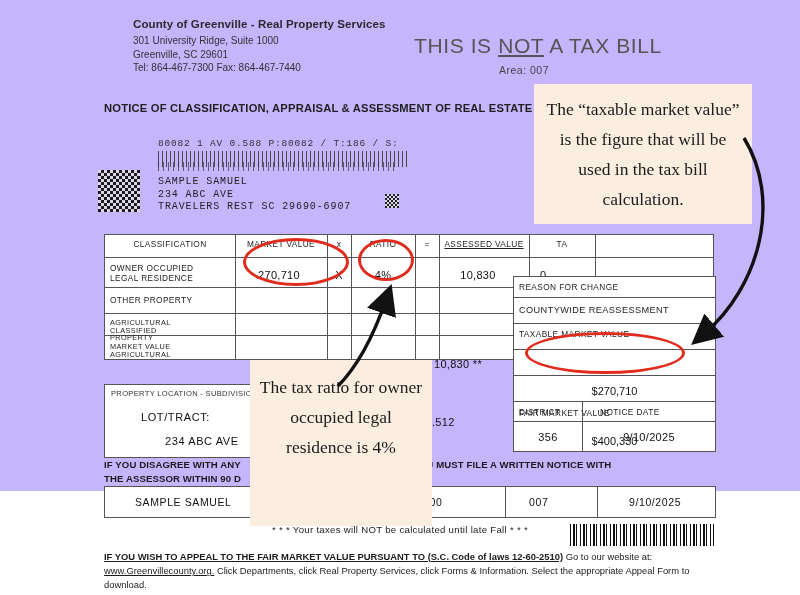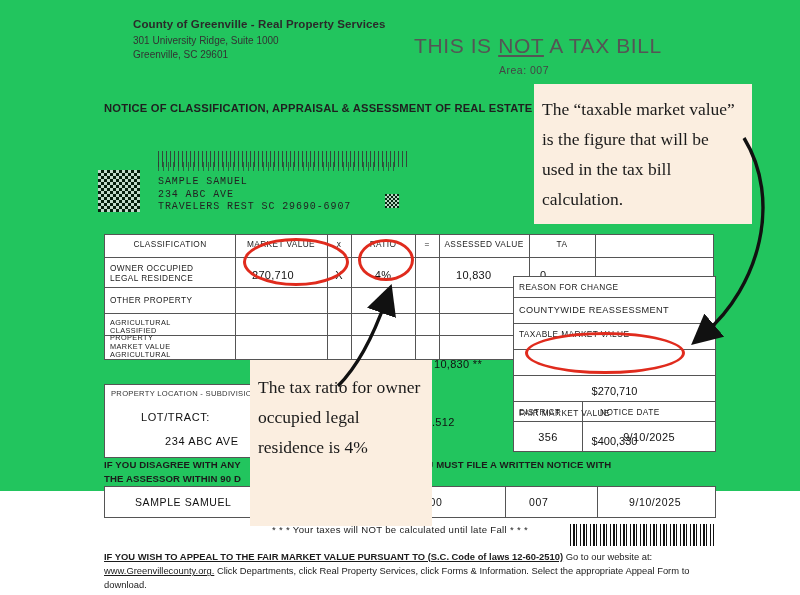--- a/index.html
+++ b/index.html
@@ -15,21 +15,21 @@
     width: 800px;
     height: 595px;
     background: #ffffff;
     overflow: hidden;
   }
   
   .sheet {
     position: absolute;
     left: 0; top: 0;
     width: 800px; height: 491px;
-    background: #22c55e;
+    background: #c4b5fd;
   }
   .mono {
     font-family: "Liberation Mono", "DejaVu Sans Mono", monospace;
   }
   .serif {
     font-family: "Liberation Serif", "DejaVu Serif", serif;
   }
   
   .hdr-addr {
     position: absolute;
@@ -147,21 +147,21 @@
   .cell {
     position: absolute;
     box-sizing: border-box;
     font-size: 8.3px;
     letter-spacing: .4px;
     color: #222;
     padding: 4px 5px;
     overflow: hidden;
   }
   .cell.ctr { text-align: center; }
-  .cell.rgt { text-align: left; margin-left: 12px; }
+  .cell.rgt { text-align: center; }
   .vline {
     position: absolute;
     top: 0; bottom: 0;
     width: 1px;
     background: #555;
   }
   .hline {
     position: absolute;
     left: 0; right: 0;
     height: 1px;
@@ -268,21 +268,21 @@
     color: #1b1b1b;
   }
   .appeal .b { font-weight: bold; margin-top: 48px; }
   .appeal u { text-decoration: underline; }
   
   .note {
     position: absolute;
     background: #fbeee0;
     color: #1a1a1a;
     font-family: "Liberation Serif", "DejaVu Serif", serif;
-    text-align: left;
+    text-align: center;
     line-height: 30px;
     font-size: 17.5px;
   }
   #note-top {
     left: 534px; top: 84px;
     width: 218px; height: 140px;
     padding: 10px 8px 0 8px;
     box-sizing: border-box;
   }
   #note-bottom {
@@ -318,31 +318,33 @@
 </head>
 <body>
 
 <div id="page">
   <div class="sheet">
 
     <div class="hdr-addr">
       <div class="line1">County of Greenville - Real Property Services</div>
       <div class="line">301 University Ridge, Suite 1000</div>
       <div class="line">Greenville, SC 29601</div>
+      <div class="line">Tel: 864-467-7300   Fax: 864-467-7440</div>
     </div>
 
     <div class="not-tax-bill"><span>THIS IS </span><u>NOT</u><span> A TAX BILL</span></div>
 
     <div class="area-line">
       <span>Area:</span>
       <span>007</span>
     </div>
 
     <div class="notice-title">NOTICE OF CLASSIFICATION, APPRAISAL &amp; ASSESSMENT OF REAL ESTATE TAX YEAR</div>
 
+    <div class="mono mail-meta">80082 1 AV 0.588          P:80082 / T:186 / S:</div>
     <div class="imb"></div>
     <div class="imb2"></div>
     <div class="qr"></div>
     <div class="sq-mark"></div>
     <div class="mono addr-block">
       <div>SAMPLE  SAMUEL</div>
       <div>234 ABC AVE</div>
       <div>TRAVELERS REST  SC  29690-6907</div>
     </div>
 
@@ -359,21 +361,21 @@
 
       <div class="hline" style="top:52px;"></div>
       <div class="hline" style="top:78px;"></div>
       <div class="hline" style="top:100px;"></div>
 
       <div class="cell ctr" style="left:0;top:0;width:130px;">CLASSIFICATION</div>
       <div class="cell ctr" style="left:130px;top:0;width:92px;">MARKET VALUE</div>
       <div class="cell ctr" style="left:222px;top:0;width:24px;">x</div>
       <div class="cell ctr" style="left:246px;top:0;width:64px;">RATIO</div>
       <div class="cell ctr" style="left:310px;top:0;width:24px;">=</div>
-      <div class="cell ctr" style="left:334px;top:0;width:90px;">ASSESSED VALUE</div>
+      <div class="cell ctr" style="left:334px;top:0;width:90px;text-decoration:underline;">ASSESSED VALUE</div>
       <div class="cell ctr" style="left:424px;top:0;width:66px;">TA</div>
 
       <div class="cell" style="left:0;top:24px;width:130px;white-space:pre-line;">OWNER OCCUPIED
 LEGAL RESIDENCE</div>
       <div class="cell rgt val" style="left:130px;top:30px;width:88px;">270,710</div>
       <div class="cell ctr val" style="left:222px;top:30px;width:24px;">X</div>
       <div class="cell ctr val" style="left:246px;top:30px;width:64px;">4%</div>
       <div class="cell rgt val" style="left:334px;top:30px;width:78px;">10,830</div>
       <div class="cell val" style="left:430px;top:30px;width:56px;">0</div>
 

